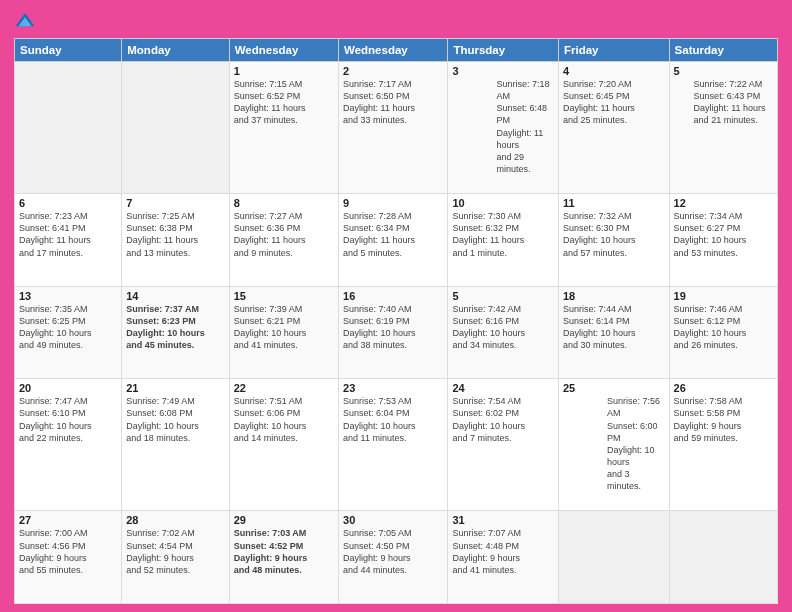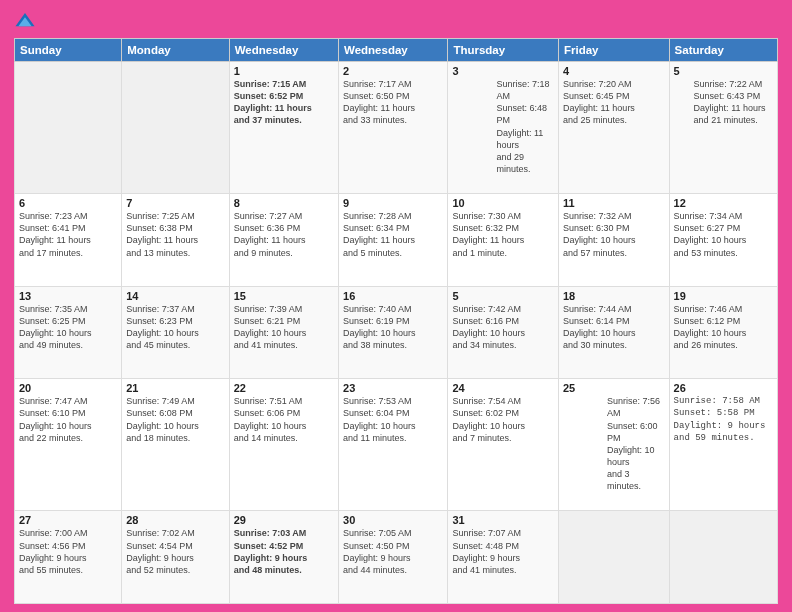--- a/index.html
+++ b/index.html
@@ -131,21 +131,21 @@
           <th>Friday</th>
           <th>Saturday</th>
         </tr>
     </thead>
     <tbody id="calendar-body">
     <tr>
           <td class="empty-cell"></td>
           <td class="empty-cell"></td>
           <td>
             <span class="day-number">1</span>
-            <div class="cell-content" style="white-space: pre-line; font-weight: bold;">Sunrise: 7:15 AM
+            <div class="cell-content" style="white-space: pre-line;">Sunrise: 7:15 AM
 Sunset: 6:52 PM
 Daylight: 11 hours
 and 37 minutes.</div>
           </td>
           <td>
             <span class="day-number">2</span>
             <div class="cell-content" style="white-space: pre-line;">Sunrise: 7:17 AM
 Sunset: 6:50 PM
 Daylight: 11 hours
 and 33 minutes.</div>
@@ -226,21 +226,21 @@
         <tr>
           <td>
             <span class="day-number">13</span>
             <div class="cell-content" style="white-space: pre-line;">Sunrise: 7:35 AM
 Sunset: 6:25 PM
 Daylight: 10 hours
 and 49 minutes.</div>
           </td>
           <td>
             <span class="day-number">14</span>
-            <div class="cell-content" style="white-space: pre-line;">Sunrise: 7:37 AM
+            <div class="cell-content" style="white-space: pre-line; font-weight: bold;">Sunrise: 7:37 AM
 Sunset: 6:23 PM
 Daylight: 10 hours
 and 45 minutes.</div>
           </td>
           <td>
             <span class="day-number">15</span>
             <div class="cell-content" style="white-space: pre-line;">Sunrise: 7:39 AM
 Sunset: 6:21 PM
 Daylight: 10 hours
 and 41 minutes.</div>
@@ -312,21 +312,21 @@
           </td>
           <td>
             <span class="day-number">25</span>
             <div class="cell-content" style="white-space: pre-line; margin-left: 44px;">Sunrise: 7:56 AM
 Sunset: 6:00 PM
 Daylight: 10 hours
 and 3 minutes.</div>
           </td>
           <td>
             <span class="day-number">26</span>
-            <div class="cell-content" style="white-space: pre-line; font-family: Liberation Mono, monospace;">Sunrise: 7:58 AM
+            <div class="cell-content" style="white-space: pre-line;">Sunrise: 7:58 AM
 Sunset: 5:58 PM
 Daylight: 9 hours
 and 59 minutes.</div>
           </td>
         </tr>
         <tr>
           <td>
             <span class="day-number">27</span>
             <div class="cell-content" style="white-space: pre-line;">Sunrise: 7:00 AM
 Sunset: 4:56 PM

